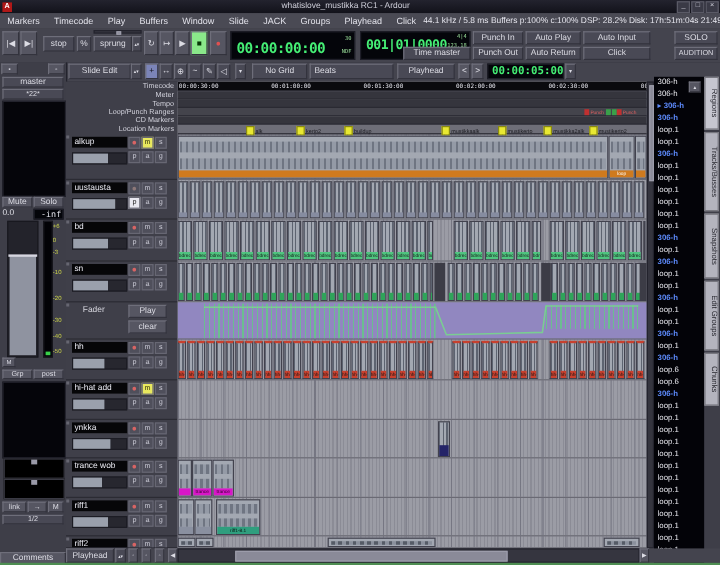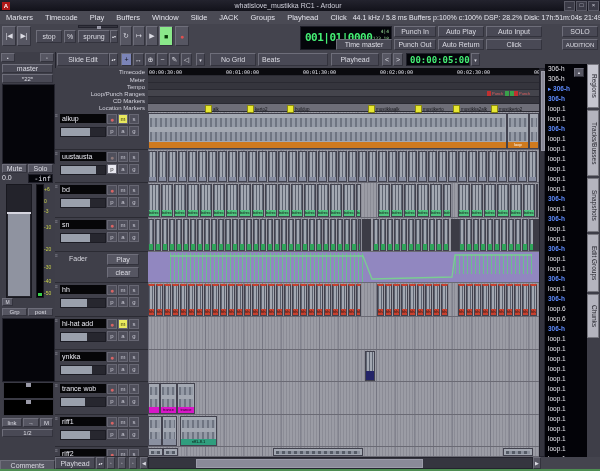--- a/index.html
+++ b/index.html
@@ -117,20 +117,25 @@
         <div class="scrollThumb abs" style="left:18px;top:0;width:4px;height:3px"></div>
       </div>
     <div class="abs btn dark" style="left:78px;top:6px;width:32px;height:13px">sprung</div>
     <div class="abs btn dark" style="left:110px;top:6px;width:8px;height:13px;font-size:4px">▴▾</div>
     <div class="abs btn" style="left:120px;top:2px;width:12px;height:20px">↻</div>
     <div class="abs btn" style="left:133px;top:2px;width:12px;height:20px">↦</div>
     <div class="abs btn" style="left:146px;top:2px;width:12px;height:20px">▶</div>
     <div class="abs btn active-green" style="left:159px;top:2px;width:14px;height:20px">■</div>
     <div class="abs btn" style="left:175px;top:2px;width:14px;height:20px;color:#e05050">●</div>
 
+    <div class="abs lcd" style="left:192px;top:2px;width:104px;height:24px">
+      <div class="abs" style="left:4px;top:6px;font-size:12px;font-weight:bold;letter-spacing:-0.5px">00:00:00:00</div>
+      <div class="abs sub" style="right:2px;top:3px">30</div>
+      <div class="abs sub" style="right:2px;bottom:3px">NDF</div>
+    </div>
     <div class="abs lcd" style="left:300px;top:2px;width:92px;height:24px">
       <div class="abs" style="left:4px;top:4px;font-size:11px;font-weight:bold;letter-spacing:-0.5px">001|01|0000</div>
       <div class="abs sub" style="right:2px;top:2px">4|4</div>
       <div class="abs sub" style="right:2px;top:9px">123.18</div>
     </div>
     <div class="abs btn dark" style="left:336px;top:15px;width:56px;height:11px">Time master</div>
 
     <div class="abs" id="toggleR1" style="left:394px;top:2px;display:flex;gap:2px">
         <div class="btn dark" style="width: 42px; height: 11px;">Punch In</div>
         <div class="btn dark" style="width: 46px; height: 11px;">Auto Play</div>

